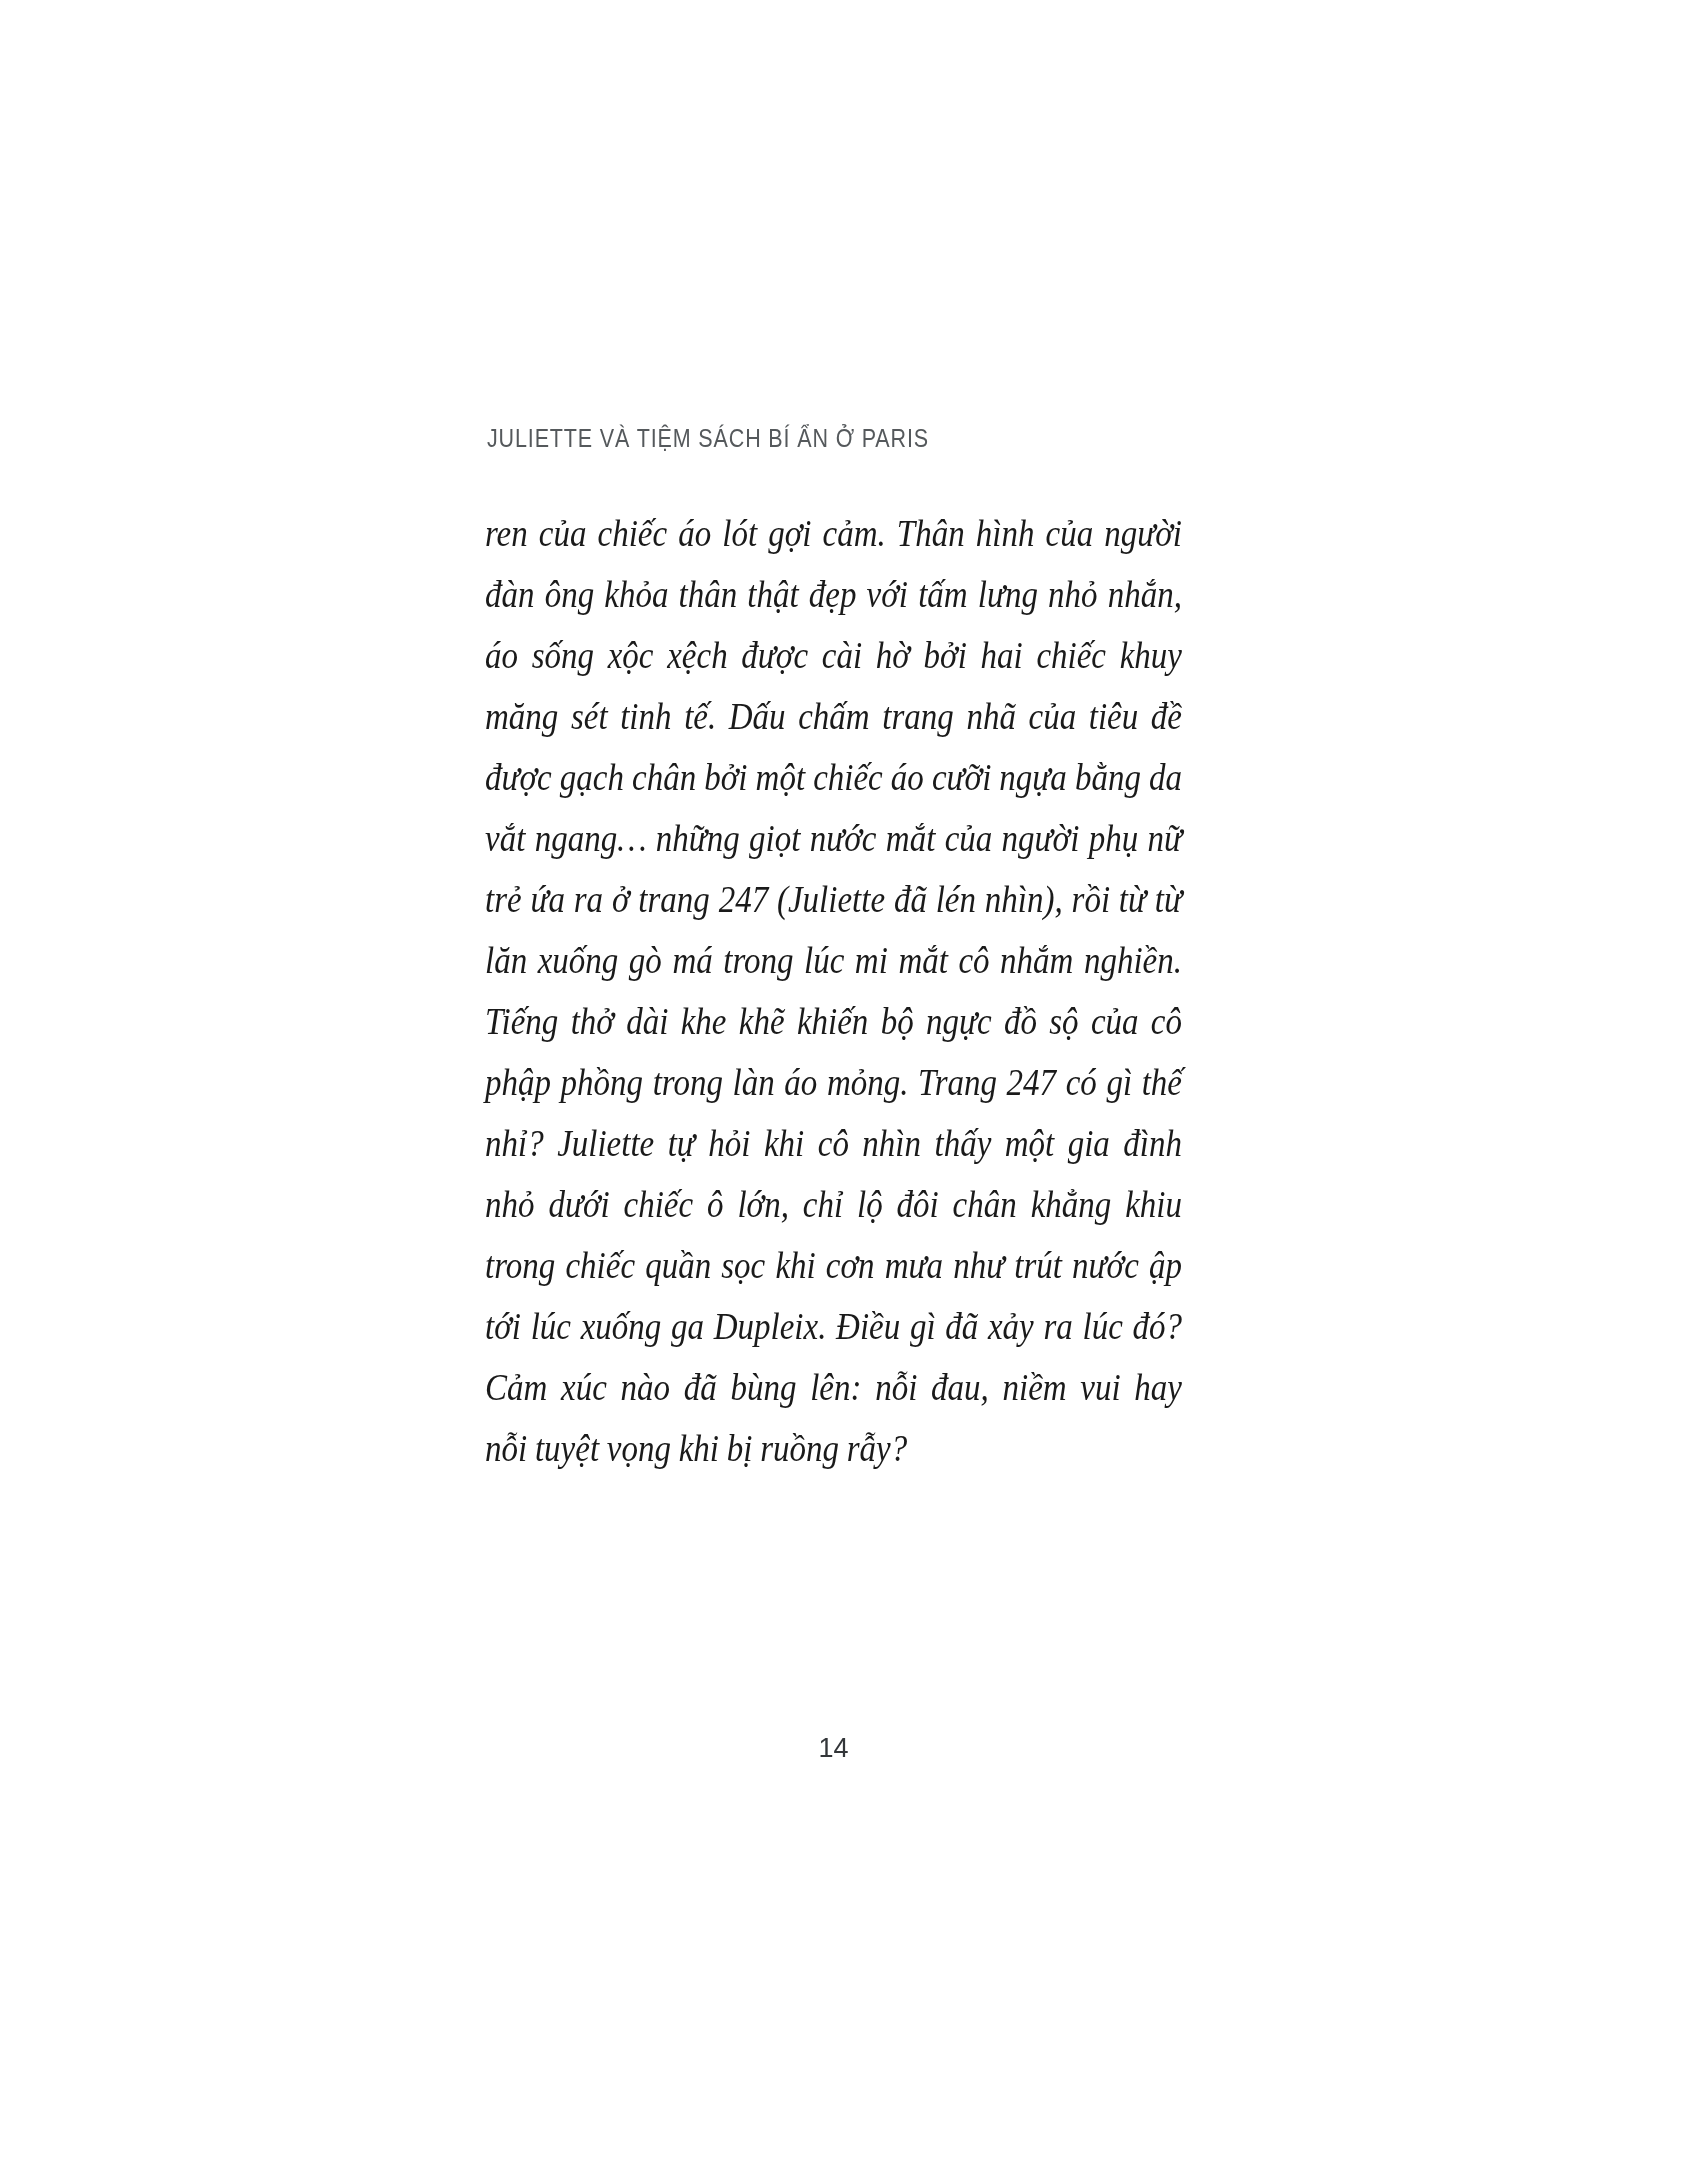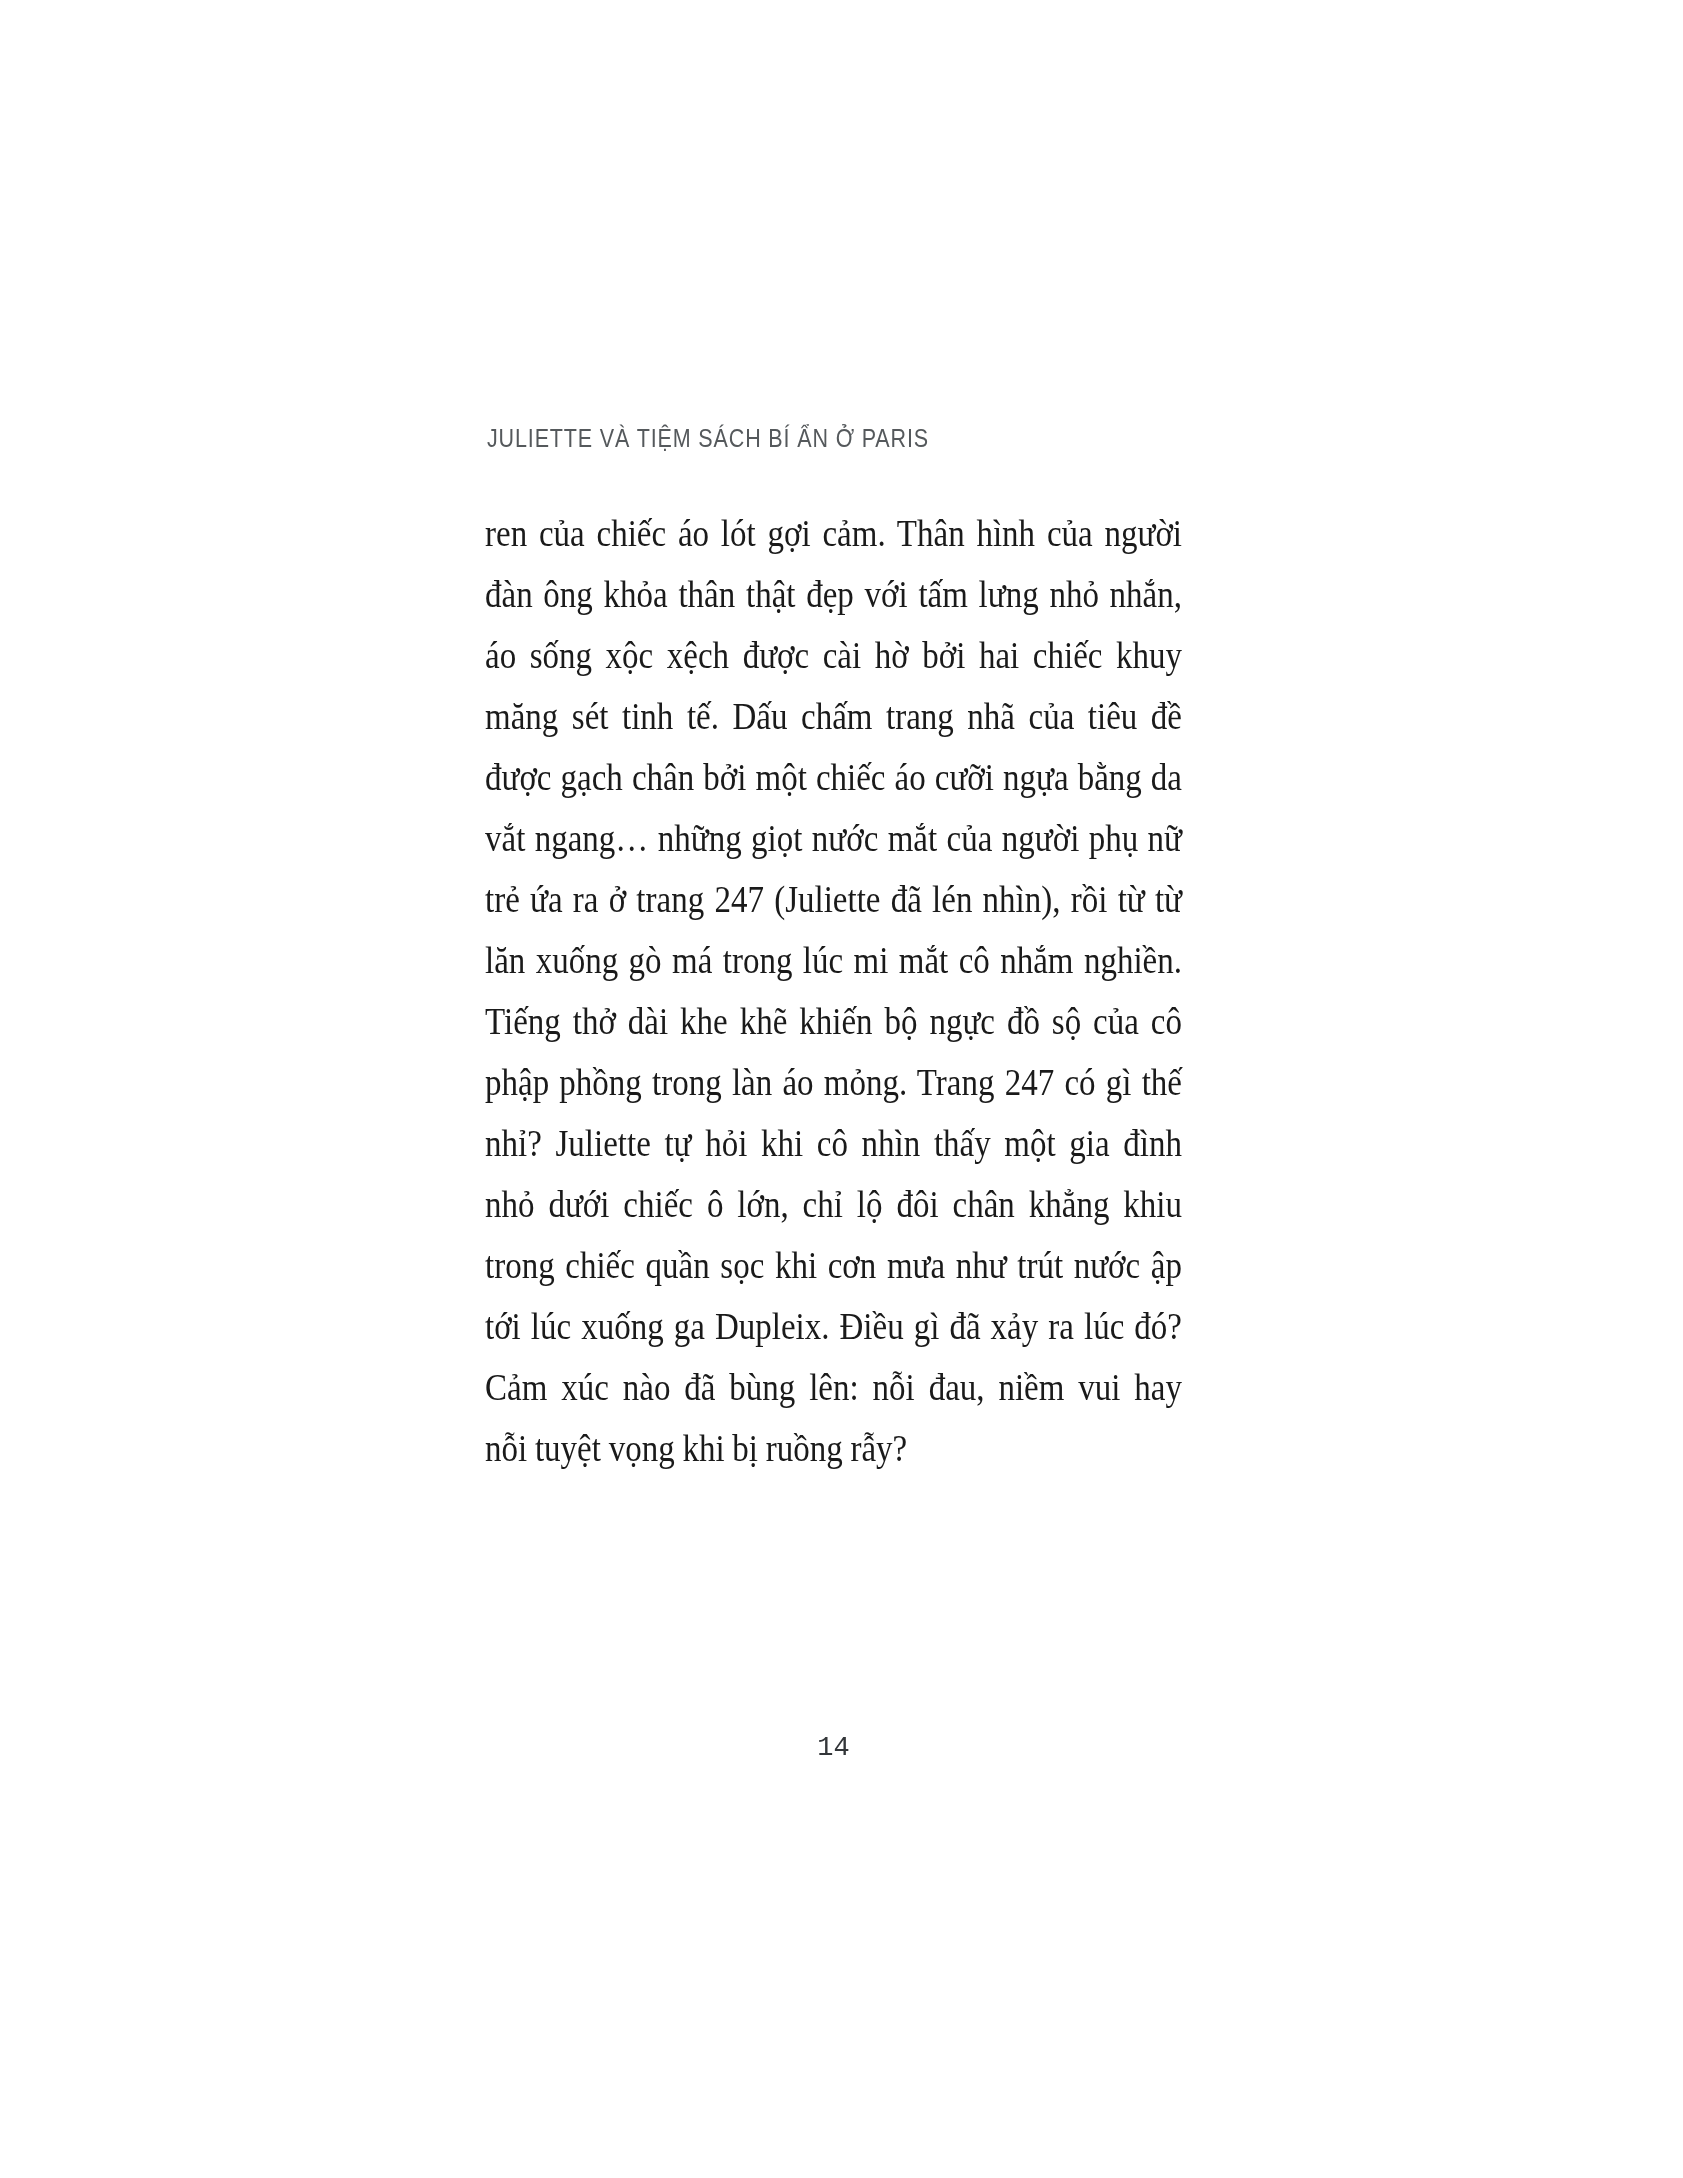--- a/index.html
+++ b/index.html
@@ -28,20 +28,21 @@
 
   .body-text {
     position: absolute;
     left: 485px;
     top: 504px;
     width: 697px;
     font-family: "Liberation Serif", "DejaVu Serif", serif;
     font-size: 33px;
     color: var(--body-text, #1a1a1a);
     word-spacing: -0.5px;
+    font-style: italic;
   }
 
   .para + .para { margin-top: 21px; }
 
   .line {
     height: 61px;
     line-height: 61px;
     text-align: justify;
     text-align-last: justify;
     transform: scaleY(1.12);
@@ -53,21 +54,21 @@
     text-align-last: left;
   }
   .line.indent { text-indent: 45px; }
 
   .folio {
     position: absolute;
     left: 485px;
     top: 1731px;
     width: 697px;
     text-align: center;
-    font-family: Liberation Mono, monospace;
+    font-family: Liberation Sans, sans-serif;
     font-size: 27px;
     line-height: 34px;
     color: var(--page-number, #333639);
   }
 </style>
 </head>
 <body>
 
 <div class="page">
   <div class="running-head">JULIETTE VÀ TIỆM SÁCH BÍ ẨN Ở PARIS</div>

